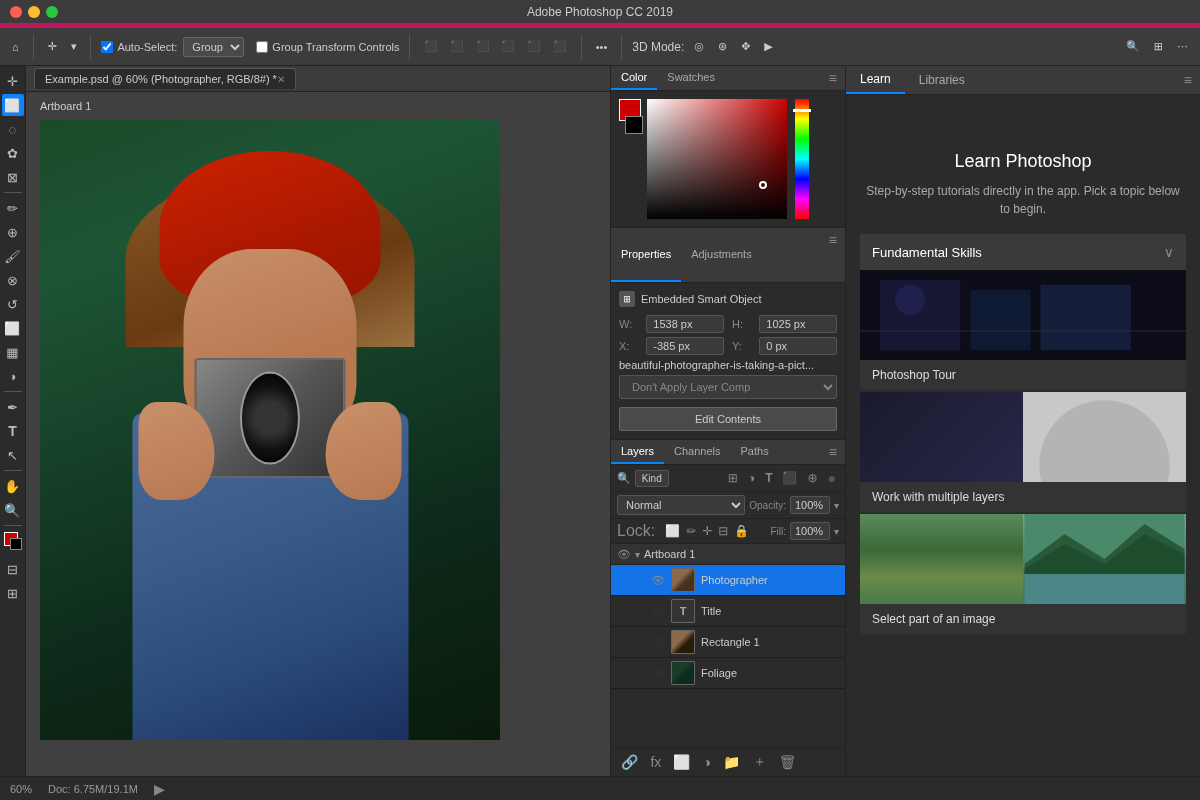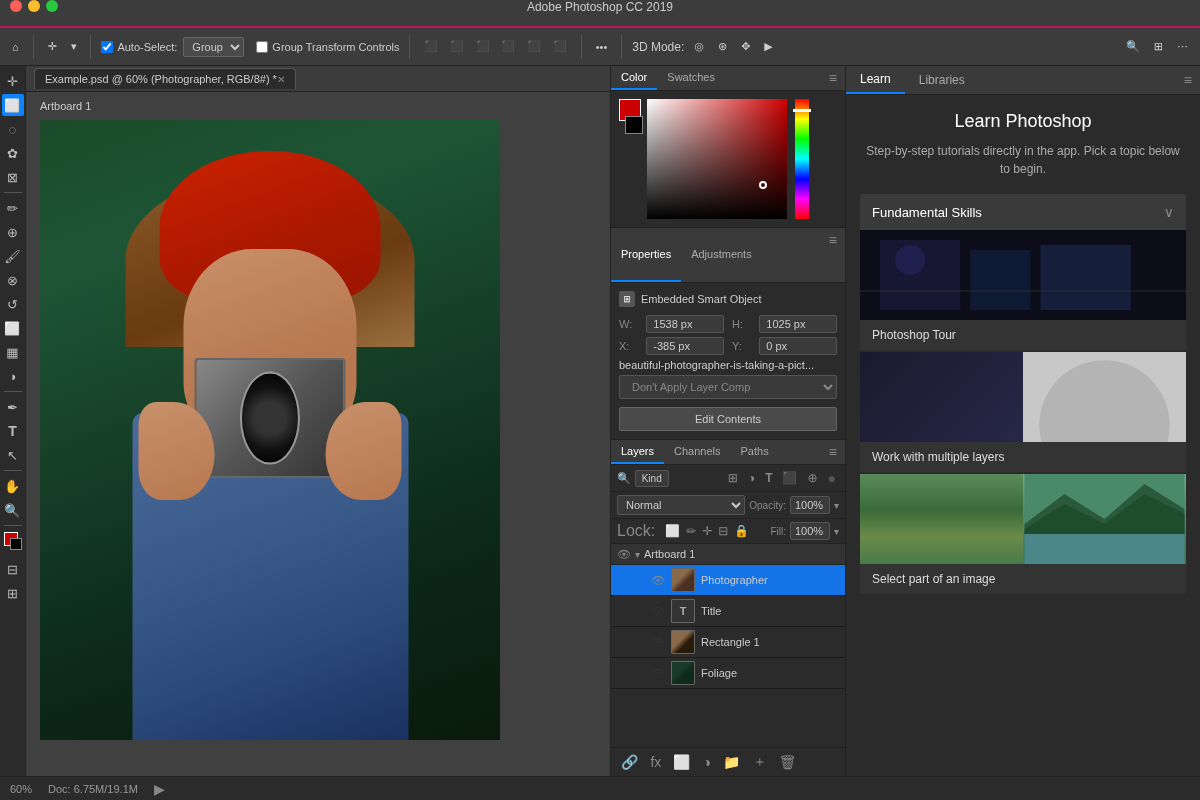--- a/index.html
+++ b/index.html
@@ -1,21 +1,21 @@
 <!DOCTYPE html>
 <html><head>
   <meta charset="utf-8">
   <style>
     * { margin: 0; padding: 0; box-sizing: border-box; }
     body { width: 1200px; height: 800px; overflow: hidden; font-family: -apple-system, 'Helvetica Neue', Arial, sans-serif; background: #2b2b2b; color: #ccc; font-size: 12px; }
 
     
     #titlebar {
-      height: 28px; background: #3c3c3c; display: flex; align-items: flex-start; justify-content: center;
-      position: relative; border-bottom: 2px solid #be185d;
+      height: 28px; background: #3c3c3c; display: flex; align-items: center; justify-content: center;
+      position: relative; border-bottom: 5px solid #be185d;
     }
     #titlebar .traffic-lights { position: absolute; left: 10px; display: flex; gap: 6px; align-items: center; }
     .traffic-light { width: 12px; height: 12px; border-radius: 50%; }
     .tl-red { background: #ff5f57; }
     .tl-yellow { background: #ffbd2e; }
     .tl-green { background: #28c840; }
 
     
     #toolbar {
       height: 38px; background: #3c3c3c; border-bottom: 1px solid #222;
@@ -199,21 +199,21 @@
     .thumb-rect { background: linear-gradient(135deg, #8a6a4a 40%, #2a1a0a 60%); }
     .thumb-foliage { background: linear-gradient(135deg, #1a3a2a 40%, #0d2a1a 60%); }
 
     .layers-bottom-bar {
       display: flex; align-items: center; padding: 3px 6px; border-top: 1px solid #222;
       background: #2b2b2b; gap: 4px;
     }
     .layers-bottom-btn { background: none; border: none; color: #888; cursor: pointer; font-size: 14px; padding: 2px 4px; }
 
     
-    #learn-panel { width: 355px; background: #2b2b2b; display: flex; flex-direction: column; }
+    #learn-panel { width: 355px; background: #2b2b2b; display: flex; flex-direction: column; gap: 40px; }
     .learn-header-tabs { display: flex; align-items: center; background: #3a3a3a; border-bottom: 1px solid #222; }
     .learn-tab { padding: 6px 14px; font-size: 12px; color: #aaa; cursor: pointer; }
     .learn-tab.active { color: #fff; border-bottom: 2px solid #0d84ff; }
     .learn-tab-menu { margin-left: auto; padding: 4px 8px; cursor: pointer; color: #888; font-size: 14px; }
 
     .learn-content { flex: 1; overflow-y: auto; padding: 16px 14px; }
     .learn-title { font-size: 18px; color: #fff; text-align: center; margin-bottom: 10px; font-weight: 400; }
     .learn-subtitle { font-size: 12px; color: #aaa; text-align: center; line-height: 1.5; margin-bottom: 16px; }
 
     .learn-section { margin-bottom: 2px; }

